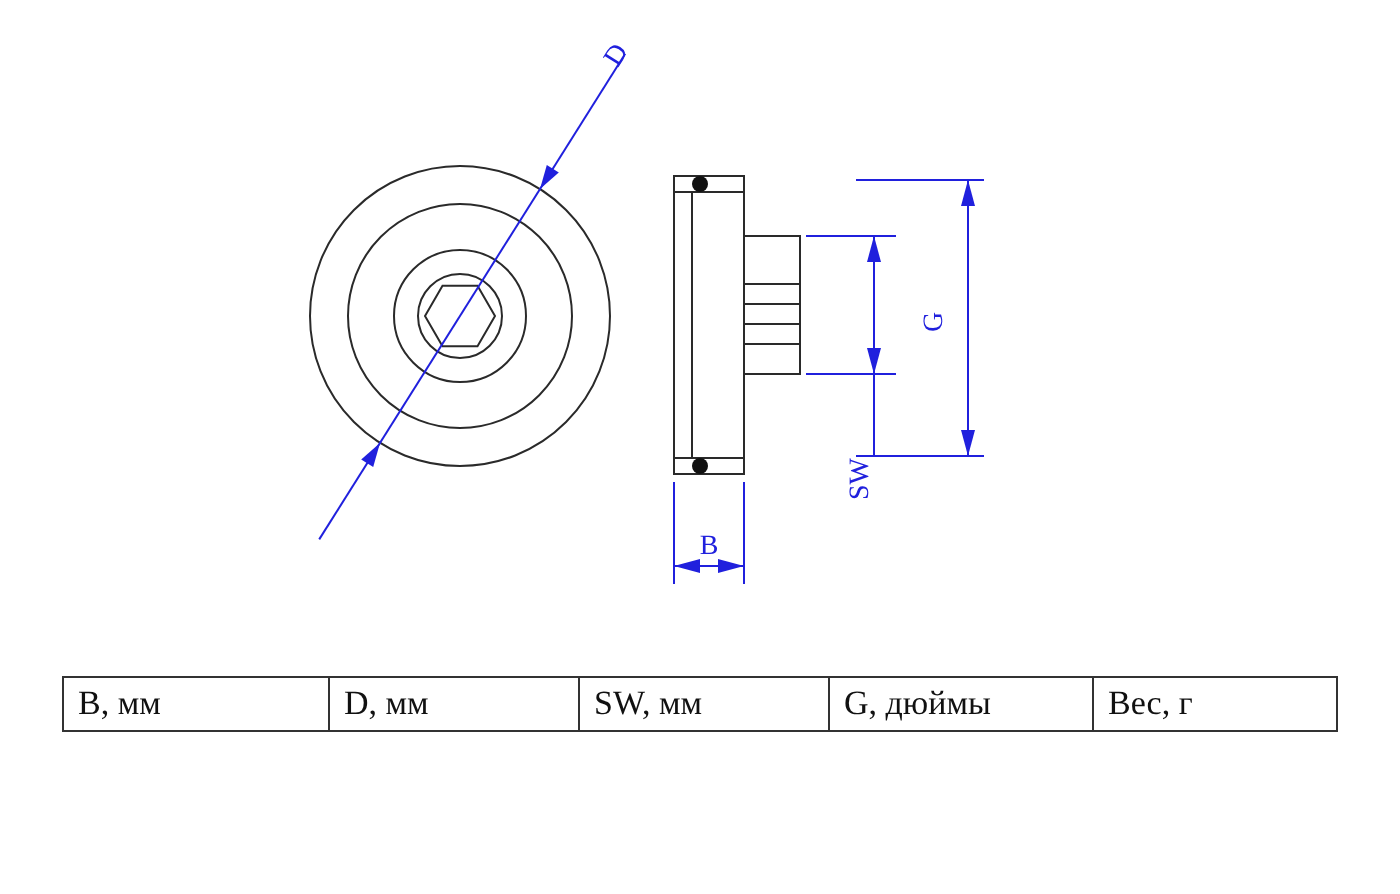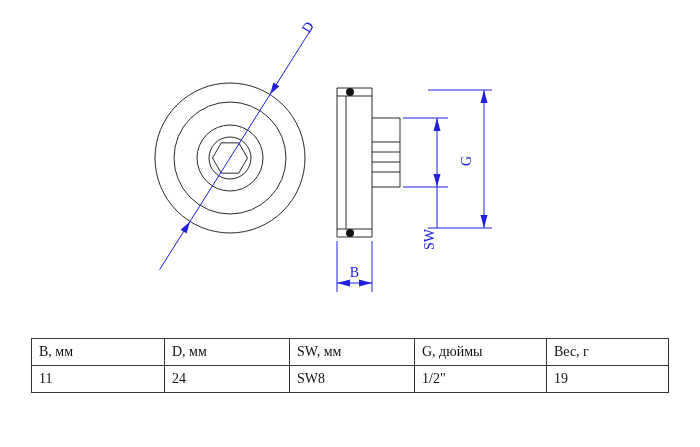--- a/index.html
+++ b/index.html
@@ -41,21 +41,21 @@
   .dim-label {
     font-family: "Liberation Serif", serif;
     font-size: 14px;
     fill: #2020dd;
   }
   table.spec-table {
     position: absolute;
     left: 31px;
     top: 338px;
     border-collapse: collapse;
-    font-size: 14px;
+    font-size: 17px;
     color: #111111;
   }
   table.spec-table th, table.spec-table td {
     border: 1px solid #333333;
     font-weight: normal;
     text-align: left;
     padding: 2px 7px;
     height: 22px;
     white-space: nowrap;
   }
@@ -135,23 +135,16 @@
     <thead>
       <tr>
         <th>B, мм</th>
         <th>D, мм</th>
         <th>SW, мм</th>
         <th>G, дюймы</th>
         <th>Вес, г</th>
       </tr>
     </thead>
     <tbody>
-      <tr>
-        <td>11</td>
-        <td>24</td>
-        <td>SW8</td>
-        <td>1/2"</td>
-        <td>19</td>
-      </tr>
     </tbody>
   </table>
 
 </div>
 
 </body></html>

